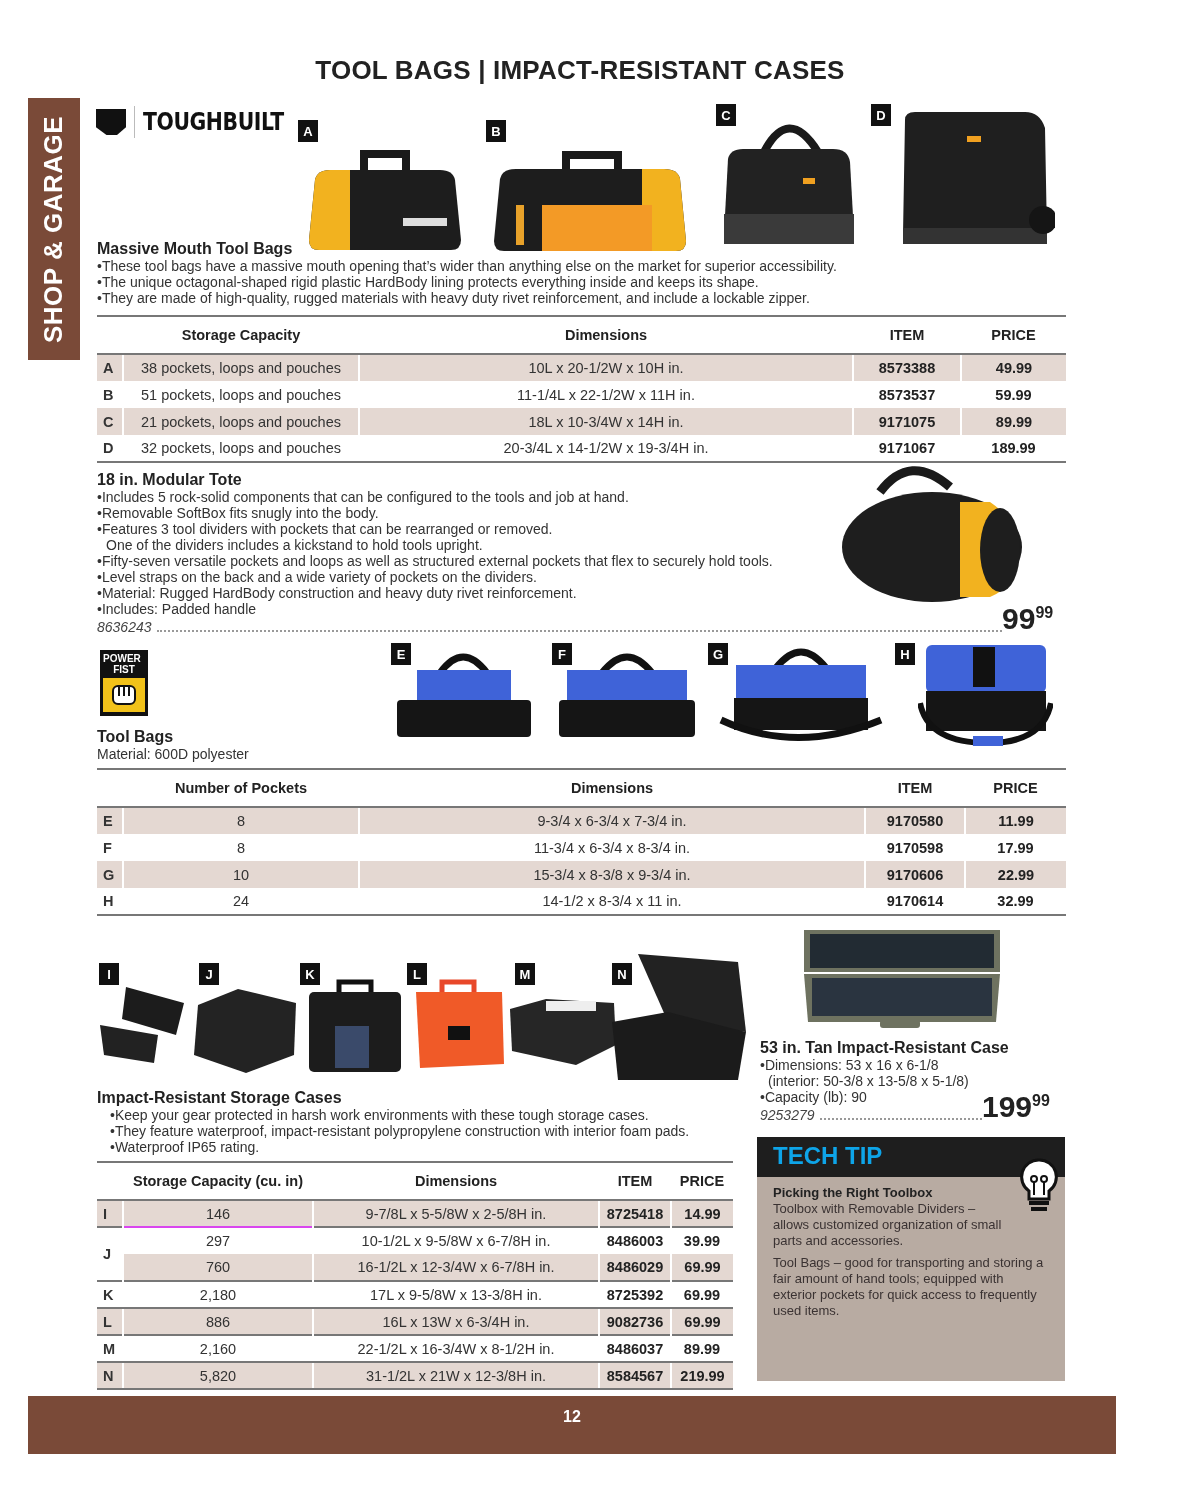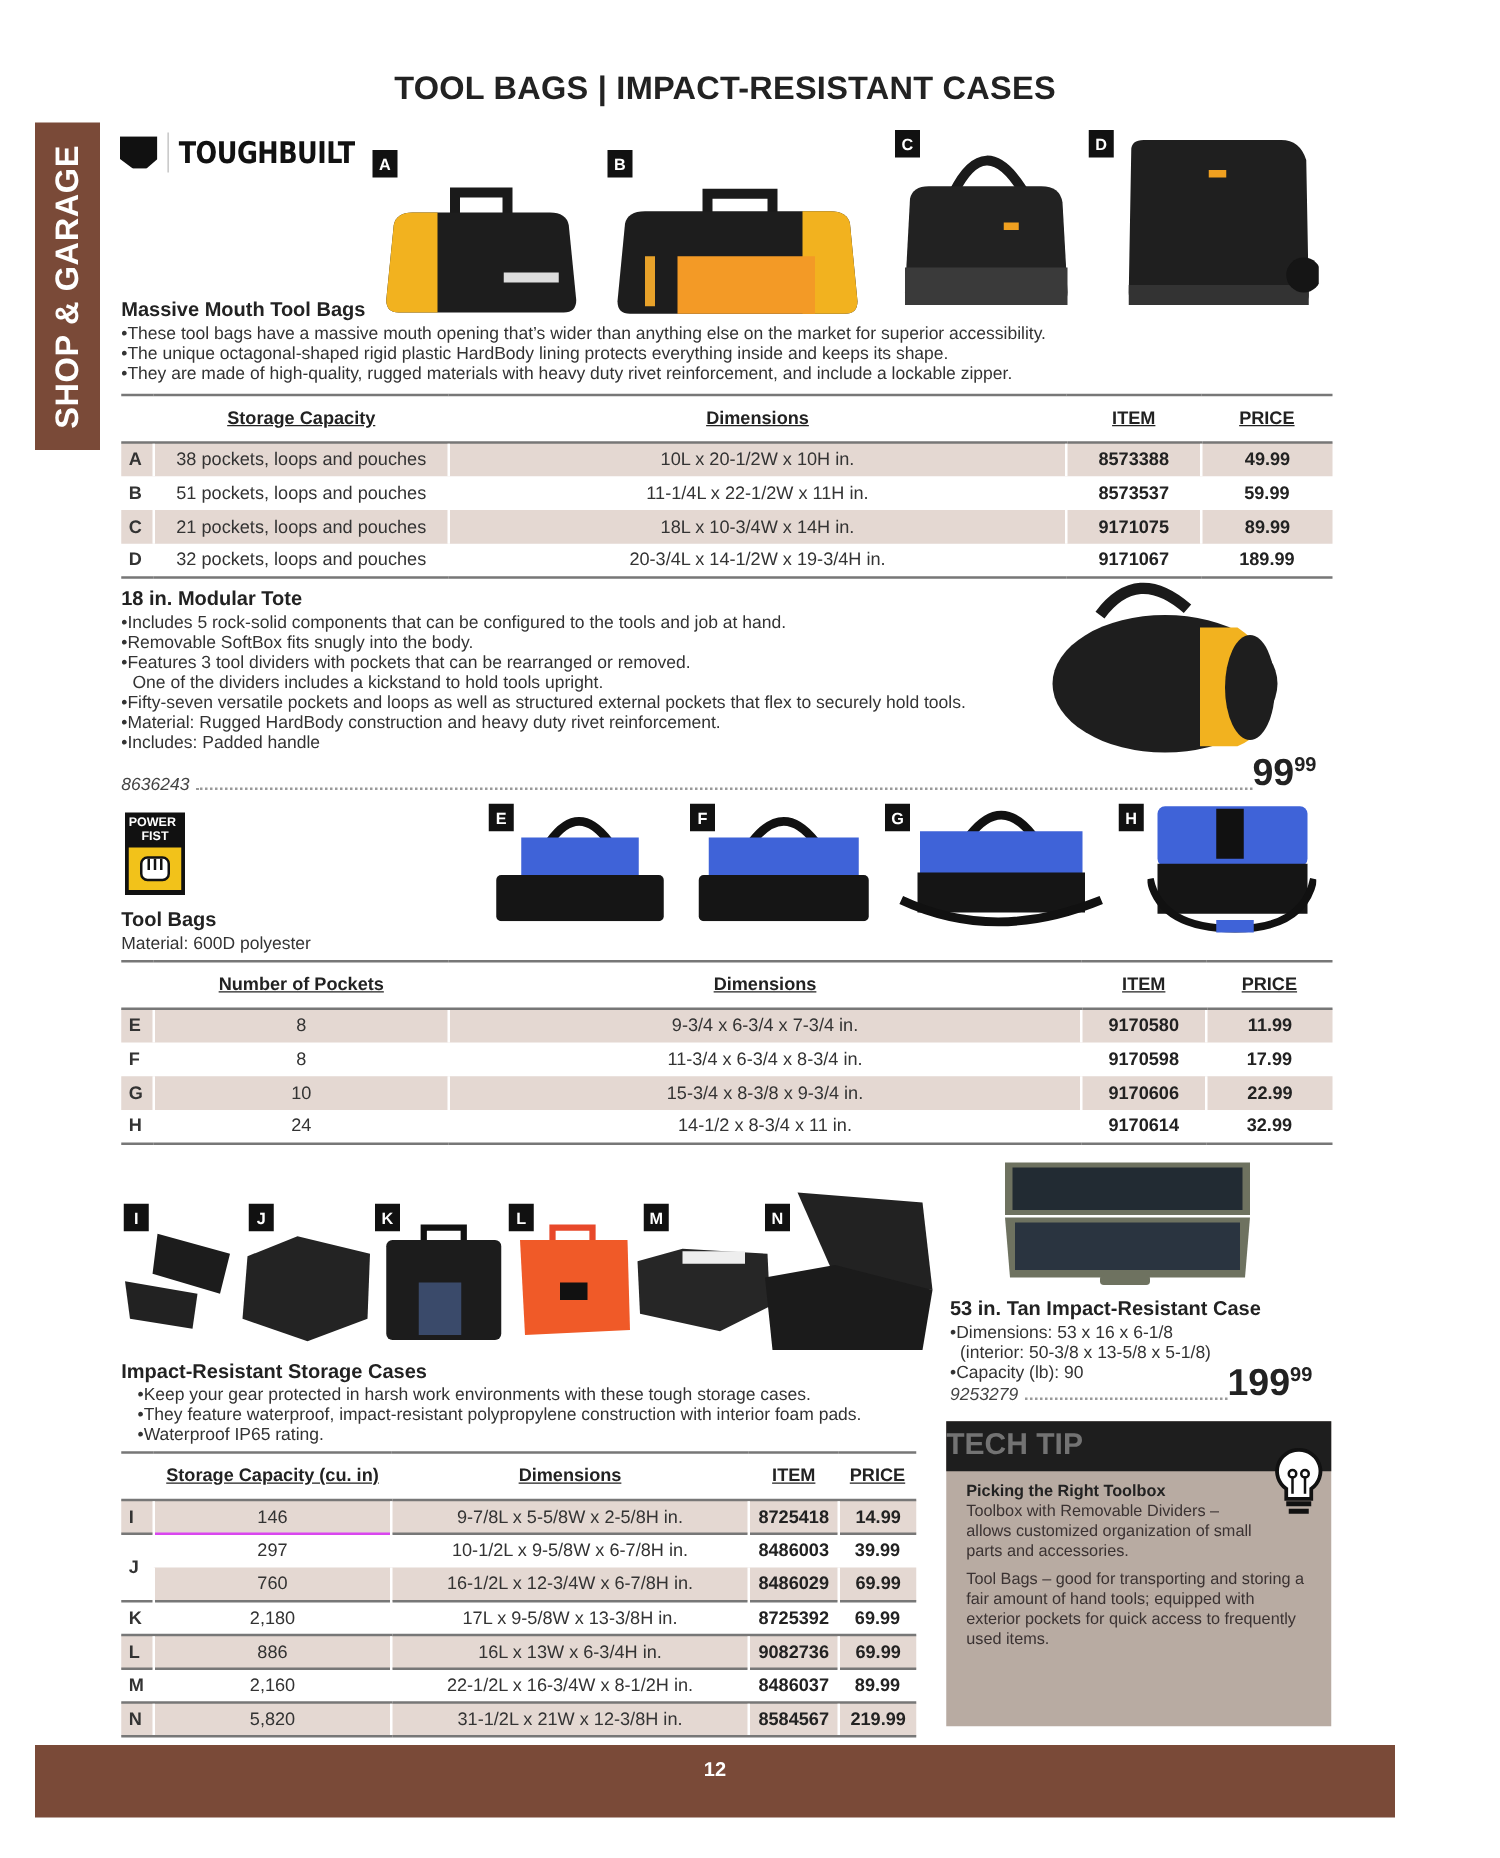--- a/index.html
+++ b/index.html
@@ -10,33 +10,33 @@
   .side-tab span { transform: rotate(-90deg); white-space: nowrap; color: #fff; font-weight: bold; font-size: 26px; letter-spacing: 0.5px; }
   .brand-logo { left: 96px; top: 106px; display: flex; align-items: center; gap: 8px; }
   .brand-mark { width: 30px; height: 26px; background: #111; clip-path: polygon(0 0,100% 0,100% 70%,70% 100%,35% 100%,0 70%); }
   .brand-sep { width: 1px; height: 32px; background: #bbb; }
   .brand-text { font-family: "DejaVu Sans", sans-serif; font-weight: bold; font-size: 24px; color: #111; letter-spacing: -0.5px; transform: scaleX(0.85); transform-origin: left; }
   .letter-tag { width: 20px; height: 22px; background: #111; color: #fff; font-size: 13px; font-weight: bold; display: flex; align-items: center; justify-content: center; }
   .section-title { font-size: 16px; font-weight: bold; color: #222; }
   .bullets { font-size: 14px; line-height: 16px; color: #333; }
   .bullets div { white-space: nowrap; }
   table.spec { border-collapse: collapse; font-size: 14.5px; color: #333; }
-  table.spec th { font-weight: bold; font-size: 14.5px; color: #222; height: 38px; border-top: 2px solid #777; border-bottom: 2px solid #777; text-decoration: underline; }
+  table.spec th { font-weight: bold; font-size: 14.5px; color: #222; height: 38px; border-top: 2px solid #777; border-bottom: 2px solid #777; }
   table.spec td { height: 27px; text-align: center; }
   table.spec tr.shade td { background: #e4d8d2; }
   table.spec td.lt { font-weight: bold; text-align: left; padding-left: 6px; width: 26px; }
   table.spec td.item, table.spec td.price { font-weight: bold; color: #222; }
   table.spec td.sep { border-left: 2px solid #fff; }
   table.spec tbody tr:last-child td { border-bottom: 2px solid #777; }
   .dotline { border-bottom: 2px dotted #999; }
   .price-big { font-weight: bold; font-size: 30px; color: #222; }
   .price-big sup { font-size: 16px; vertical-align: top; position: relative; top: 2px; }
   .sku { font-style: italic; font-size: 14px; color: #444; }
   .tip-box { left: 757px; top: 1137px; width: 308px; height: 244px; background: #b8aba2; }
-  .tip-head { height: 40px; background: #1e1e1e; color: #737373; font-size: 24px; font-weight: bold; padding: 5px 0 0 0; }
+  .tip-head { height: 40px; background: #1e1e1e; color: #0ea5e9; font-size: 24px; font-weight: bold; padding: 5px 0 0 16px; }
   .tip-body { padding: 8px 16px 0 16px; font-size: 13px; line-height: 16px; color: #3a3232; }
   .tip-body p { margin-bottom: 6px; }
   .footer-bar { left: 28px; top: 1396px; width: 1088px; height: 58px; background: #7a4a38; color: #fff; font-weight: bold; font-size: 16px; text-align: center; padding-top: 12px; }
 </style>
 </head>
 <body>
 
 <div class="abs page-title">TOOL BAGS | IMPACT-RESISTANT CASES</div>
 
 <div class="abs side-tab">
@@ -136,20 +136,21 @@
   </tbody>
 </table>
 
 <div class="abs section-title" style="left:97px;top:471px">18 in. Modular Tote</div>
 <div class="abs bullets" style="left:97px;top:489px">
   <div>•Includes 5 rock-solid components that can be configured to the tools and job at hand.</div>
   <div>•Removable SoftBox fits snugly into the body.</div>
   <div>•Features 3 tool dividers with pockets that can be rearranged or removed.</div>
   <div style="padding-left:9px">  One of the dividers includes a kickstand to hold tools upright.</div>
   <div>•Fifty-seven versatile pockets and loops as well as structured external pockets that flex to securely hold tools.</div>
+  <div>•Level straps on the back and a wide variety of pockets on the dividers.</div>
   <div>•Material: Rugged HardBody construction and heavy duty rivet reinforcement.</div>
   <div>•Includes: Padded handle</div>
 </div>
 <div class="abs" style="left:840px;top:462px;width:185px;height:150px">
   <svg width="185" height="150" viewBox="0 0 185 150">
     <path d="M40 30 Q70 -10 110 25" stroke="#1a1a1a" stroke-width="9" fill="none"></path>
     <ellipse cx="92" cy="85" rx="90" ry="55" fill="#1e1e1e"></ellipse>
     <path d="M120 40 L150 40 Q180 60 178 95 Q175 125 150 135 L120 135Z" fill="#f2b21f"></path>
     <ellipse cx="160" cy="88" rx="20" ry="42" fill="#1e1e1e"></ellipse>
   </svg>

